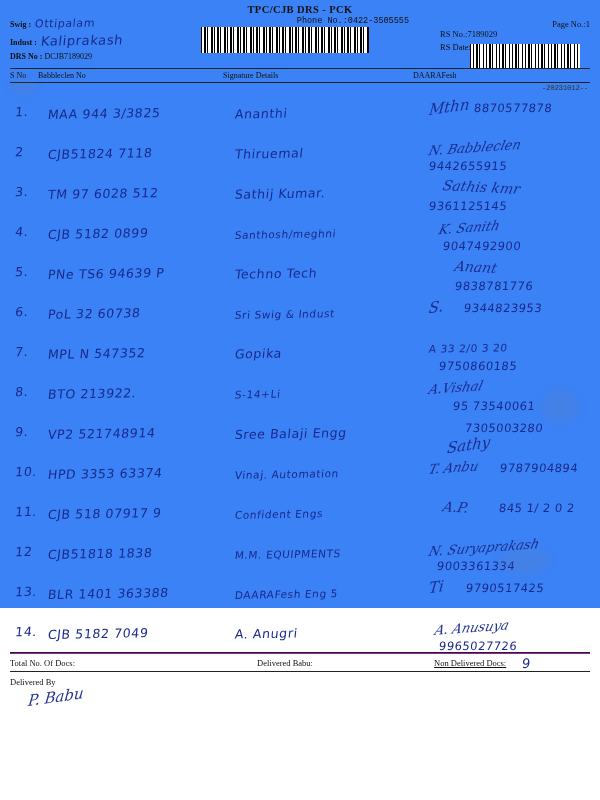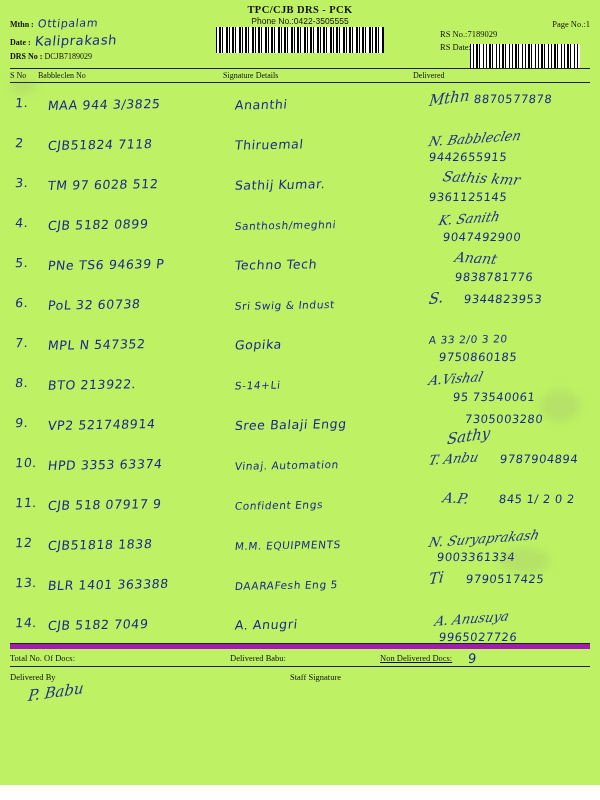--- a/index.html
+++ b/index.html
@@ -11,22 +11,22 @@
     width: 600px;
     height: 800px;
     font-family: "Liberation Sans", sans-serif;
     color: #111;
     position: relative;
     overflow: hidden;
   }
   .page {
     position: relative;
     width: 600px;
-    height: 785px;
-    background: #bef264;
+    height: 608px;
+    background: #3b82f6;
   }
   
   .header {
     position: relative;
     padding: 4px 10px 0 10px;
   }
   .hdr-title {
     text-align: center;
     font-weight: bold;
     font-size: 10.5px;
@@ -44,29 +44,30 @@
     font-size: 8px;
     font-family: "Liberation Serif", serif;
     line-height: 1.45;
   }
   .hdr-left .lbl {
     display: inline-block;
     font-weight: bold;
   }
   .hdr-mid {
     flex: 1;
-    text-align: center;
+    text-align: right;
     font-size: 8.5px;
-    font-family: Liberation Sans, sans-serif;
+    font-family: Liberation Mono, monospace;
   }
   .hdr-right {
     width: 150px;
     font-size: 8.5px;
     font-family: "Liberation Serif", serif;
     line-height: 1.5;
+    margin-left: 31px;
   }
   .barcode {
     height: 26px;
     width: 168px;
     margin: 1px auto 0 auto;
     background-image: repeating-linear-gradient(to right,
       #000 0px, #000 1px, #fff 1px, #fff 3px,
       #000 3px, #000 5px, #fff 5px, #fff 6px,
       #000 6px, #000 7px, #fff 7px, #fff 10px,
       #000 10px, #000 12px, #fff 12px, #fff 13px);
@@ -199,25 +200,25 @@
 <body>
 
 <div class="page">
 
   <div class="header">
     <div class="hdr-title">TPC/CJB   DRS - PCK</div>
 
     <div class="hdr-row">
       <div class="hdr-left">
         <div>
-          <span class="lbl">Mthn   :</span>
+          <span class="lbl">Swig   :</span>
           <span class="hw tiny" style="font-size:11px;margin-left:2px;">Ottipalam</span>
         </div>
         <div>
-          <span class="lbl">Date  :</span>
+          <span class="lbl">Indust  :</span>
           <span class="hw" style="font-size:13px;margin-left:2px;">Kaliprakash</span>
         </div>
         <div>
           <span class="lbl">DRS No :</span>
           <span style="font-size:8px;">DCJB7189029</span>
         </div>
       </div>
 
       <div class="hdr-mid">
         <div>Phone No.:0422-3505555</div>
@@ -231,23 +232,24 @@
         <div class="barcode2" style="position:absolute;right:10px;top:28px;"></div>
       </div>
     </div>
   </div>
 
   <div class="tbl" style="margin-top:6px;">
     <div class="thead">
       <div class="c-sno">S No</div>
       <div class="c-cons">Babbleclen No</div>
       <div class="c-cnee">Signature Details</div>
-      <div class="c-sign">Delivered</div>
-    </div>
-
+      <div class="c-sign">DAARAFesh</div>
+    </div>
+
+    <div class="timestamp">-20231012--</div>
 
     <div class="row">
       <div class="cell c-sno sno hw">1.</div>
       <div class="cell c-cons cons"><span class="hw">MAA 944 3/3825</span></div>
       <div class="cell c-cnee cnee"><span class="hw">Ananthi</span></div>
       <div class="cell c-sign sign">
         <span class="scribble">Mthn</span>
         <div class="phone" style="margin-top:2px;">8870577878</div>
       </div>
     </div>
@@ -377,33 +379,32 @@
       <div class="cell c-cons cons"><span class="hw">CJB 5182 7049</span></div>
       <div class="cell c-cnee cnee"><span class="hw">A. Anugri</span></div>
       <div class="cell c-sign sign">
         <span class="scribble s2" style="margin-left:6px;">A. Anusuya</span>
         <div class="phone" style="margin-top:0px;margin-left:10px;">9965027726</div>
       </div>
     </div>
   </div>
 
   <div class="footer">
-    <div class="foot-row" style="border-top:5px solid #a21caf;">
+    <div class="foot-row" style="border-top:1px solid #a21caf;gap:27px;">
       <div class="f1">Total No. Of Docs:</div>
       <div class="f2">Delivered Babu:</div>
       <div class="f3" style="position:relative;">
         <span>Non Delivered Docs:</span>
         <span class="hw" style="position:absolute;left:88px;top:-2px;font-size:13px;">9</span>
       </div>
     </div>
     <div class="foot-row2">
       <div class="g1">
         <span>Delivered By</span>
         <span class="scribble vsign">P. Babu</span>
       </div>
-      <div class="g2">Staff Signature</div>
     </div>
   </div>
 
   <div class="smudge" style="left:540px;top:390px;width:40px;height:32px;"></div>
   <div class="smudge" style="left:500px;top:548px;width:50px;height:26px;"></div>
   <div class="smudge" style="left:10px;top:78px;width:26px;height:16px;"></div>
 </div>
 
 </body></html>

